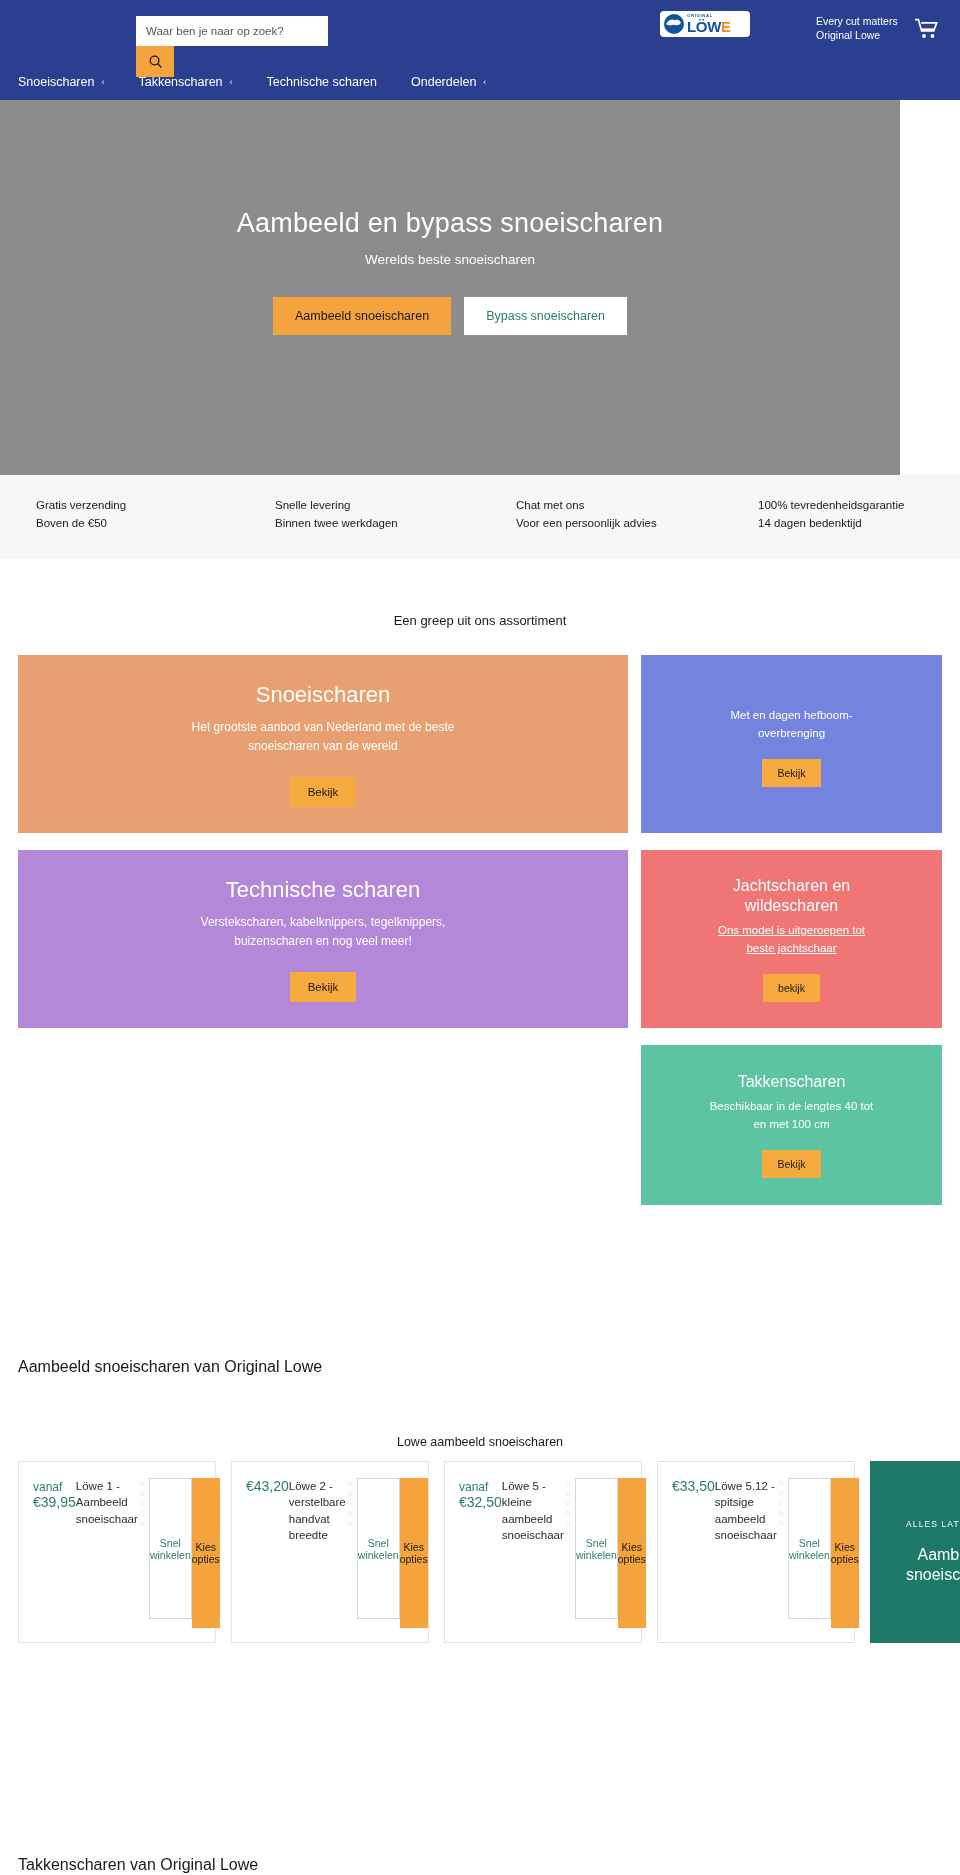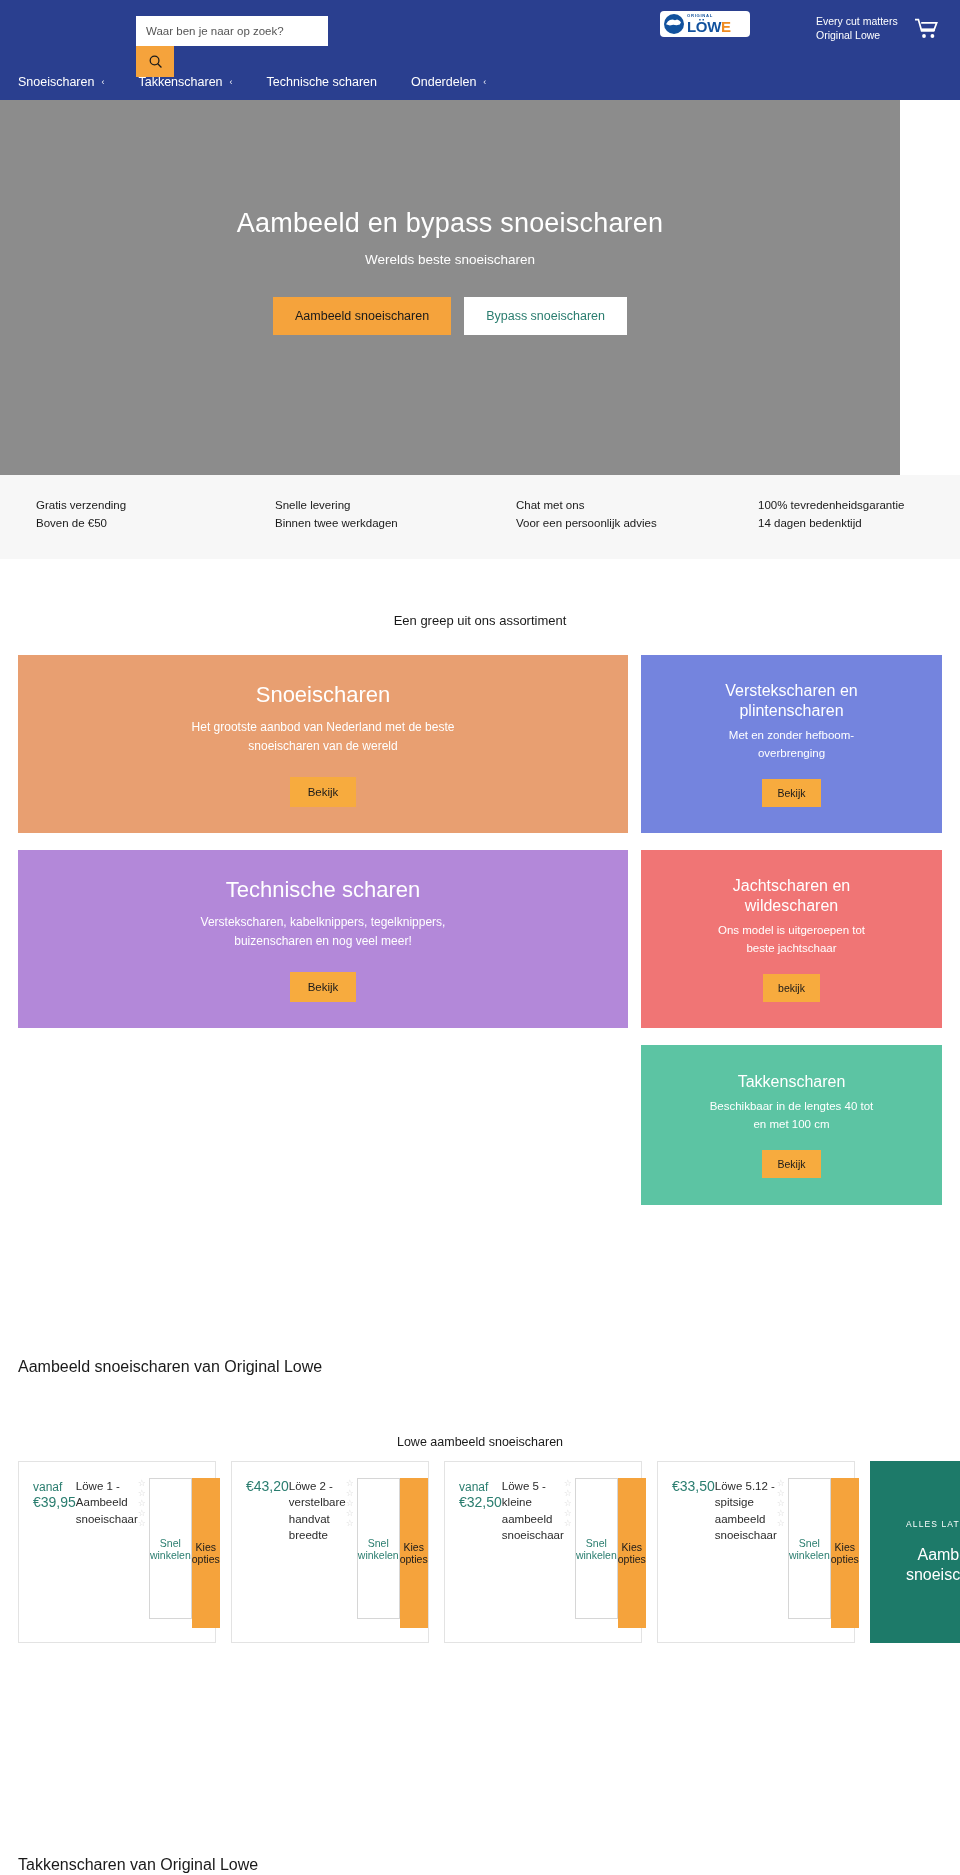--- a/index.html
+++ b/index.html
@@ -452,34 +452,33 @@
 
 <div class="cards">
 
   <div class="card card-big" style="left:18px; top:0px; width:610px; height:178px; background:#e89f71;">
     <div class="card-title">Snoeischaren</div>
     <div class="card-desc" style="max-width:330px;">Het grootste aanbod van Nederland met de beste snoeischaren van de wereld</div>
     <button class="card-btn">Bekijk</button>
   </div>
 
   <div class="card card-small" style="left:641px; top:0px; width:301px; height:178px; background:#7484de;">
-    <div class="card-title" style="max-width:190px;">Verstekscharen en plintenscharen</div>
-    <div class="card-desc" style="max-width:170px;">Met en zonder hefboom-overbrenging</div>
+    <div class="card-desc" style="max-width:170px;">Met en dagen hefboom-overbrenging</div>
     <button class="card-btn">Bekijk</button>
   </div>
 
   <div class="card card-big" style="left:18px; top:195px; width:610px; height:178px; background:#b388d9;">
     <div class="card-title">Technische scharen</div>
     <div class="card-desc" style="max-width:300px;">Verstekscharen, kabelknippers, tegelknippers, buizenscharen en nog veel meer!</div>
     <button class="card-btn">Bekijk</button>
   </div>
 
   <div class="card card-small" style="left:641px; top:195px; width:301px; height:178px; background:#f07575;">
     <div class="card-title" style="max-width:150px;">Jachtscharen en wildescharen</div>
-    <div class="card-desc" style="max-width:170px;">Ons model is uitgeroepen tot beste jachtschaar</div>
+    <div class="card-desc" style="max-width:170px;text-decoration:underline;">Ons model is uitgeroepen tot beste jachtschaar</div>
     <button class="card-btn">bekijk</button>
   </div>
 
   <div class="card card-small" style="left:641px; top:390px; width:301px; height:160px; background:#5cc4a3;">
     <div class="card-title">Takkenscharen</div>
     <div class="card-desc" style="max-width:175px;">Beschikbaar in de lengtes 40 tot en met 100 cm</div>
     <button class="card-btn">Bekijk</button>
   </div>
 
 </div>

